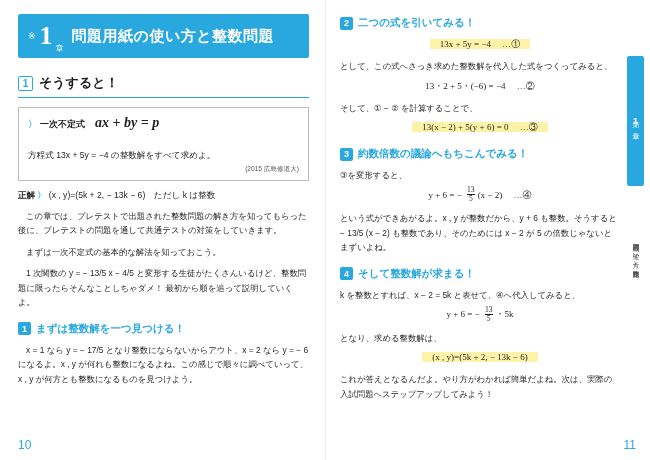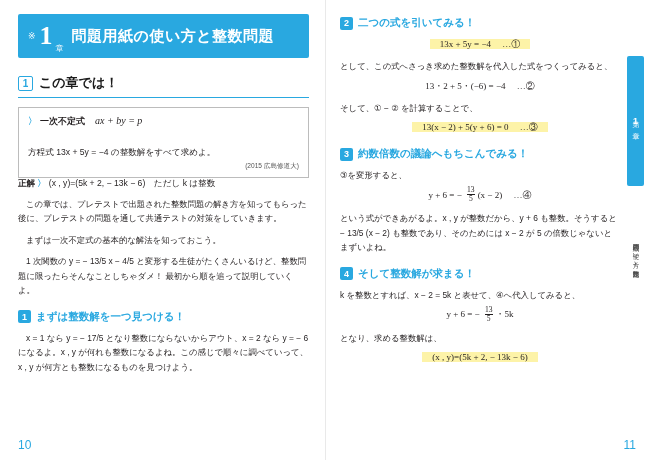--- a/index.html
+++ b/index.html
@@ -47,25 +47,25 @@
     font-size:9px;font-weight:bold;display:flex;align-items:center;justify-content:center;
     border-radius:2px;margin-right:5px;
   }
   .sub-title{font-size:10.5px;font-weight:bold;color:#29a8e0;text-align:right;}
 
   
   .prob-box{border:1px solid #bcbcbc;margin-top:9px;padding:7px 9px 6px 9px;box-sizing:border-box;}
   .prob-tag{display:flex;align-items:baseline;font-size:9px;}
   .prob-tag .chev{color:#29a8e0;font-weight:bold;margin-right:3px;}
   .prob-tag .lbl{font-weight:bold;margin-right:10px;}
-  .prob-tag .eq{font-family:"Liberation Serif",serif;font-style:italic;font-weight:normal;font-size:10px;}
+  .prob-tag .eq{font-family:"Liberation Serif",serif;font-style:italic;font-weight:bold;font-size:14px;}
   .prob-body{font-size:8.6px;margin-top:18px;line-height:1.5;}
   .prob-src{font-size:6.6px;text-align:right;color:#555;margin-top:3px;}
 
-  .ans-line{font-size:8.6px;display:flex;align-items:center;}
+  .ans-line{font-size:8.6px;margin-top:9px;display:flex;align-items:center;}
   .ans-line .ans-lbl{font-weight:bold;margin-right:2px;}
   .ans-line .chev{color:#29a8e0;font-weight:bold;margin-right:3px;}
 
   p.body{font-size:8.4px;line-height:1.72;margin:7px 0 0 0;text-indent:8px;}
   p.body.noind{text-indent:0;}
 
   .eqline{font-size:9px;line-height:1.8;margin:4px 0 4px 0;text-align:center;font-family:"Liberation Serif",serif;}
 
   
   .hl{background:#fdf3a8;padding:0 10px;}
@@ -104,21 +104,21 @@
 
     <div class="chapter-banner">
       <span class="ch-mark">※</span>
       <span class="ch-num">1</span>
       <span class="ch-sho">章</span>
       <span class="ch-title">問題用紙の使い方と整数問題</span>
     </div>
 
     <div class="sec-head">
       <span class="sec-num">1</span>
-      <span class="sec-title">この章では！</span>
+      <span class="sec-title">そうすると！</span>
     </div>
     <div class="rule"></div>
 
     <div class="prob-box">
       <div class="prob-tag">
         <span class="chev">〉</span>
         <span class="lbl">一次不定式</span>
         <span class="eq">ax + by = p</span>
       </div>
       <div class="prob-body">方程式 13x + 5y = −4 の整数解をすべて求めよ。</div>
@@ -179,20 +179,21 @@
 
     <p class="body noind">k を整数とすれば、x − 2 = 5k と表せて、④へ代入してみると、</p>
     <div class="eqline">
       <span>y + 6 = − </span><span class="frac">
           <span class="num">13</span>
           <span class="den">5</span>
         </span><span>・5k</span>
     </div>
     <p class="body noind">となり、求める整数解は、</p>
     <div class="eqline"><span class="hl">(x , y)=(5k + 2, − 13k − 6)</span></div>
+    <p class="body noind">これが答えとなるんだよ。やり方がわかれば簡単だよね。次は、実際の入試問題へステップアップしてみよう！</p>
 
     <div class="side-tab">
       <span>第</span>
       <span class="num">1</span>
       <span>章</span>
     </div>
     <div class="side-tab-label">問題用紙の使い方と整数問題</div>
 
     <div class="pg pg-right">11</div>
   </div>

